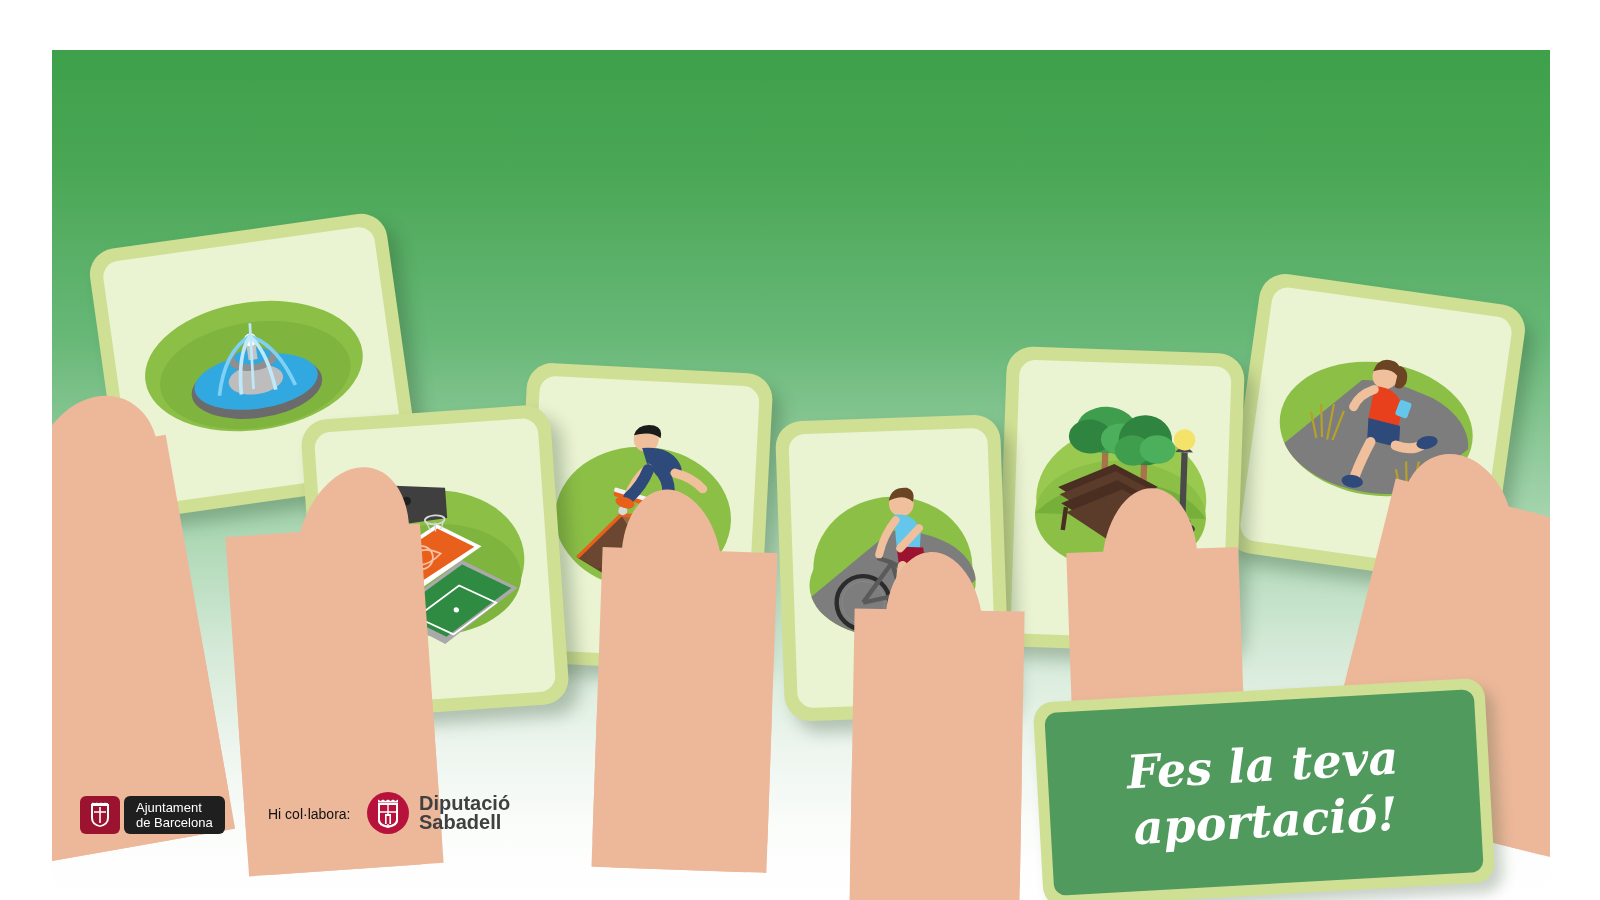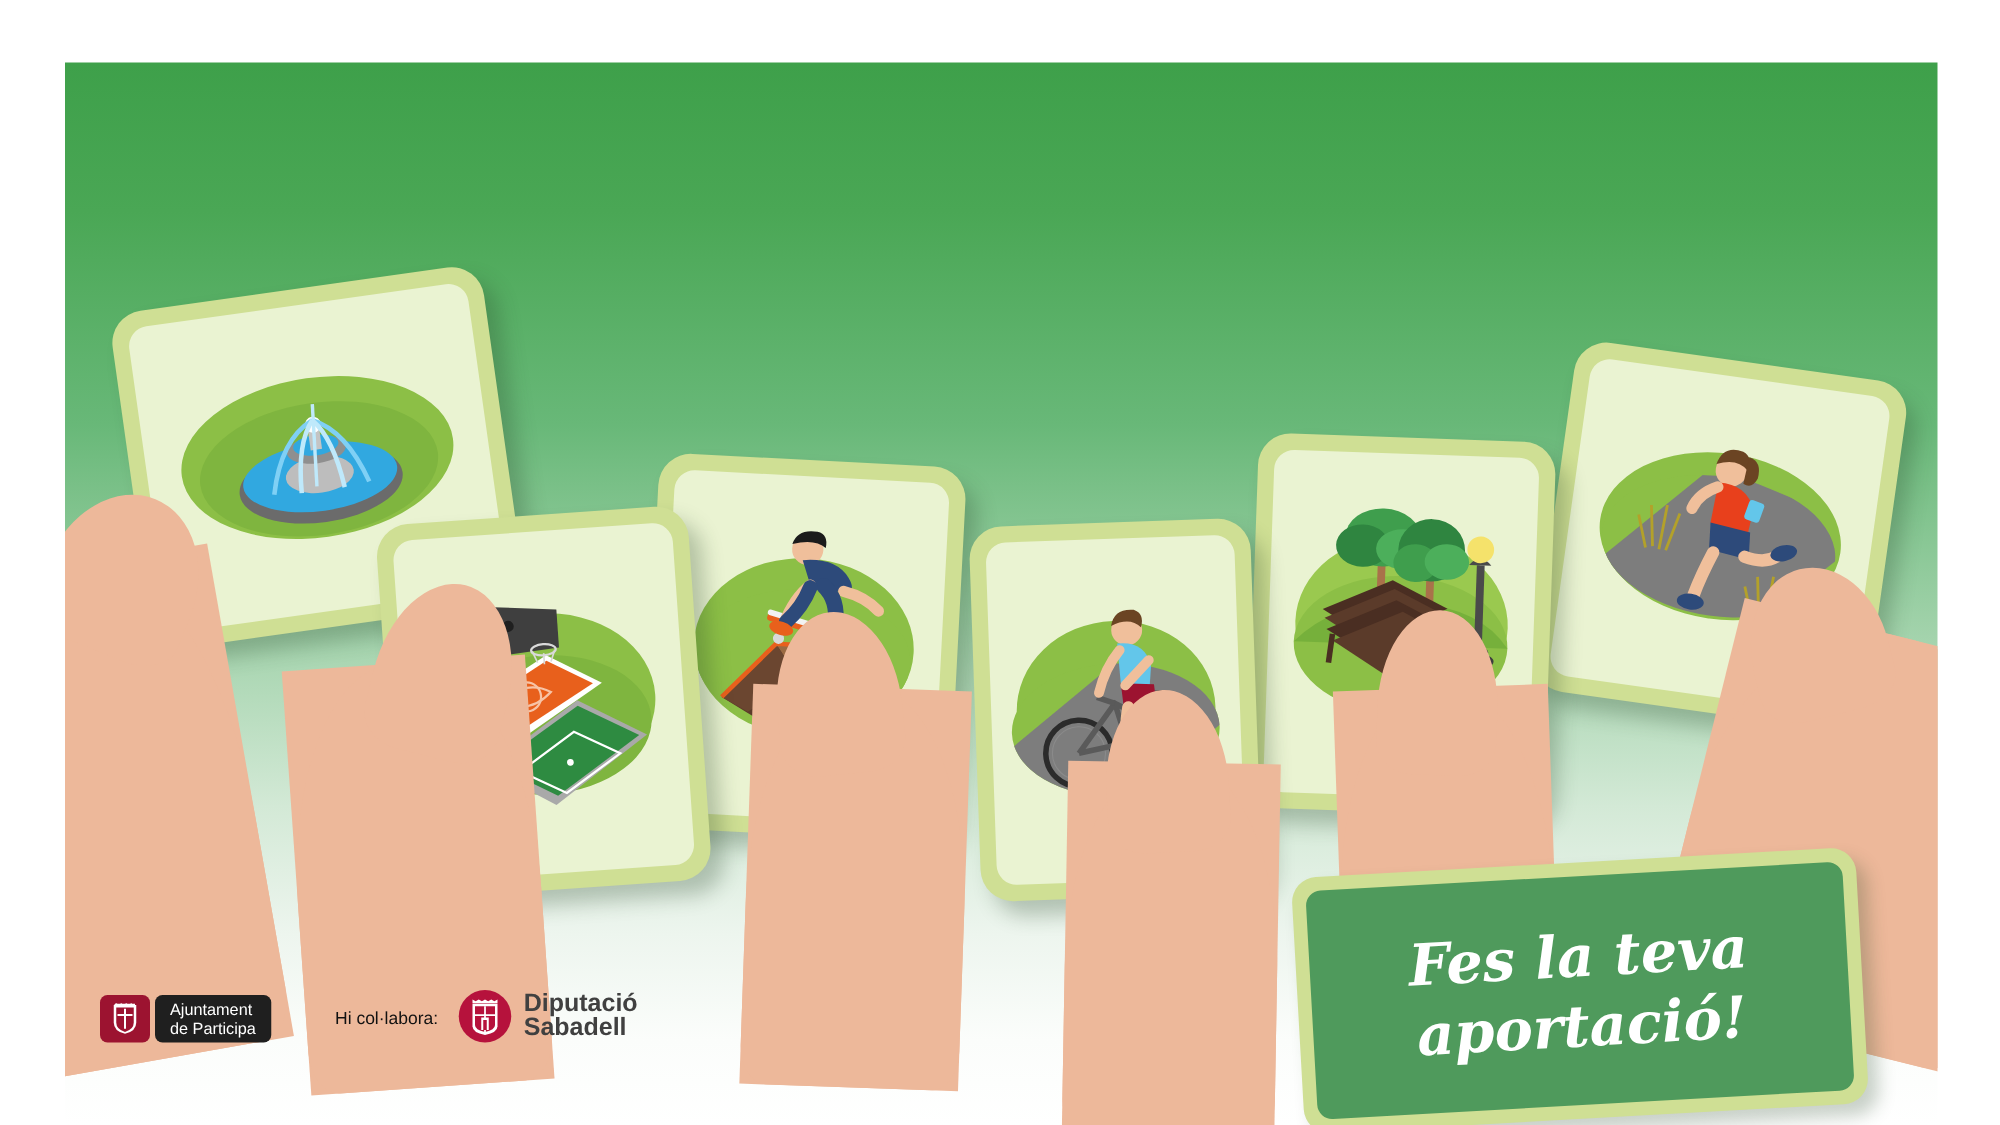--- a/index.html
+++ b/index.html
@@ -487,21 +487,21 @@
       <svg width="22" height="26" viewBox="0 0 22 26">
         <path d="M2 2 h18 v14 q0 7 -9 9 q-9 -2 -9 -9 Z" fill="#ffffff"></path>
         <path d="M4 4 h14 v12 q0 5.5 -7 7.5 q-7 -2 -7 -7.5 Z" fill="#9c1330"></path>
         <path d="M11 5 v16 M5 10 h12" stroke="#ffffff" stroke-width="1.6"></path>
         <path d="M3 1 h16 v2 h-16 Z" fill="#ffffff"></path>
         <path d="M4 0.5 l2 1.2 l2 -1.2 l2 1.2 l2 -1.2 l2 1.2 l2 -1.2 l1.5 1 v1 h-15 v-1 Z" fill="#ffffff"></path>
       </svg>
     </div>
     <div class="name-box">
       <span>Ajuntament</span>
-      <span>de Participa</span>
+      <span>de Barcelona</span>
     </div>
   </div>
 
   <div id="collab-label">Hi col·labora:</div>
 
   <div id="logo-diputacio">
     <div class="seal">
       <svg width="30" height="32" viewBox="0 0 30 32">
         <path d="M5 6 h20 v18 q0 5 -10 7 q-10 -2 -10 -7 Z" fill="#ffffff"></path>
         <path d="M7 8 h16 v15 q0 4 -8 5.6 q-8 -1.6 -8 -5.6 Z" fill="#b6123c"></path>

